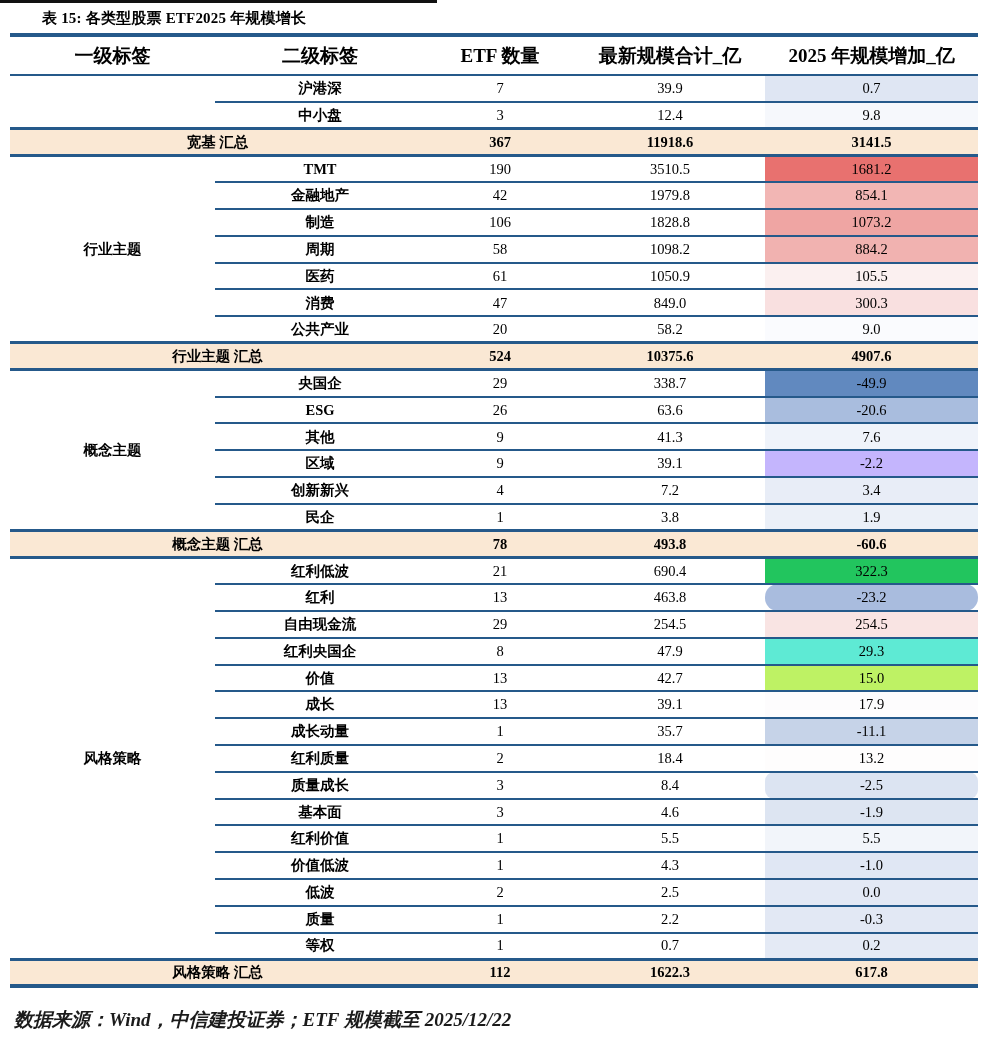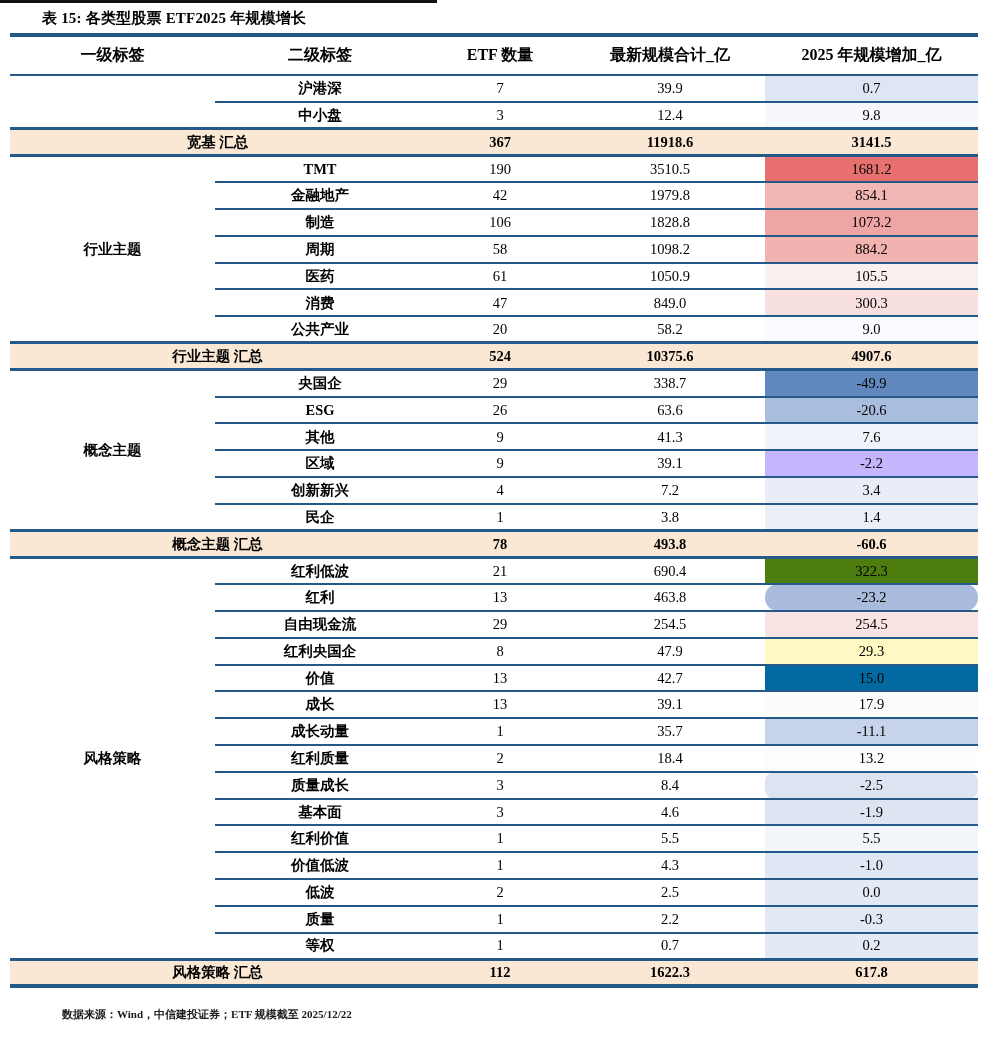--- a/index.html
+++ b/index.html
@@ -20,37 +20,37 @@
     letter-spacing:.2px;white-space:nowrap;margin-left:28px;
   }
   table.etf{
     position:absolute;left:10px;top:33px;width:968px;
     border-collapse:collapse;table-layout:fixed;
     border-top:4px solid var(--navy);
     border-bottom:4px solid var(--navy);
   }
   col.c1{width:205px}col.c2{width:210px}col.c3{width:150px}col.c4{width:190px}col.c5{width:213px}
   th{
-    height:40px;font-size:16px;font-weight:bold;text-align:center;vertical-align:middle;
+    height:40px;font-size:19px;font-weight:bold;text-align:center;vertical-align:middle;
     border-bottom:2.5px solid var(--navy);padding:0;white-space:nowrap;
   }
   td{
     height:26.8px;font-size:14.5px;text-align:center;vertical-align:middle;
     padding:0;white-space:nowrap;line-height:1;
   }
   td.sep{border-bottom:2px solid var(--navy);}
   td.lbl{font-weight:bold;}
   td.group-cell{font-weight:bold;border-bottom:none;}
   tr.summary td{
     border-top:3px solid var(--navy);border-bottom:3px solid var(--navy);
     background:var(--beige);font-weight:bold;margin-top:15px;
   }
   .source-note{
-    position:absolute;left:14px;top:1007px;font-size:11px;
-    font-weight:600;color:#1b1b1b;white-space:nowrap;margin-left:48px;
+    position:absolute;left:14px;top:1007px;font-size:19px;font-style:italic;
+    font-weight:600;color:#1b1b1b;white-space:nowrap;
   }
 </style>
 </head>
 <body>
 
 <div class="top-artifact"></div>
 
 <div class="doc-title">表 15: 各类型股票 ETF2025 年规模增长</div>
 
 <table class="etf">
@@ -167,58 +167,58 @@
       <tr>
         <td class="lbl sep">创新新兴</td>
         <td class="sep">4</td>
         <td class="sep">7.2</td>
         <td class="sep heat" style="background: rgb(232, 237, 247);">3.4</td>
       </tr>
       <tr>
         <td class="lbl sep">民企</td>
         <td class="sep">1</td>
         <td class="sep">3.8</td>
-        <td class="sep heat" style="background: rgb(235, 240, 248);">1.4</td>
+        <td class="sep heat" style="background: rgb(235, 240, 248);">1.9</td>
       </tr>
       <tr class="summary">
         <td colspan="2">概念主题 汇总</td>
         <td>78</td>
         <td>493.8</td>
         <td>-60.6</td>
       </tr>
       <tr>
         <td class="group-cell" rowspan="15">风格策略</td>
         <td class="lbl sep">红利低波</td>
         <td class="sep">21</td>
         <td class="sep">690.4</td>
-        <td class="sep heat" style="background: #4d7c0f; text-align: center;">322.3</td>
+        <td class="sep heat" style="background: #22c55e; text-align: center;">322.3</td>
       </tr>
       <tr>
         <td class="lbl sep">红利</td>
         <td class="sep">13</td>
         <td class="sep">463.8</td>
         <td class="sep heat" style="background: rgb(169, 188, 222); border-radius: 13px;">-23.2</td>
       </tr>
       <tr>
         <td class="lbl sep">自由现金流</td>
         <td class="sep">29</td>
         <td class="sep">254.5</td>
         <td class="sep heat" style="background: rgb(249, 228, 227);">254.5</td>
       </tr>
       <tr>
         <td class="lbl sep">红利央国企</td>
         <td class="sep">8</td>
         <td class="sep">47.9</td>
-        <td class="sep heat" style="background: #fef9c3;">29.3</td>
+        <td class="sep heat" style="background: #5eead4;">29.3</td>
       </tr>
       <tr>
         <td class="lbl sep">价值</td>
         <td class="sep">13</td>
         <td class="sep">42.7</td>
-        <td class="sep heat" style="background: #0369a1;">15.0</td>
+        <td class="sep heat" style="background: #bef264;">15.0</td>
       </tr>
       <tr>
         <td class="lbl sep">成长</td>
         <td class="sep">13</td>
         <td class="sep">39.1</td>
         <td class="sep heat" style="background: rgb(253, 252, 253);">17.9</td>
       </tr>
       <tr>
         <td class="lbl sep">成长动量</td>
         <td class="sep">1</td>

